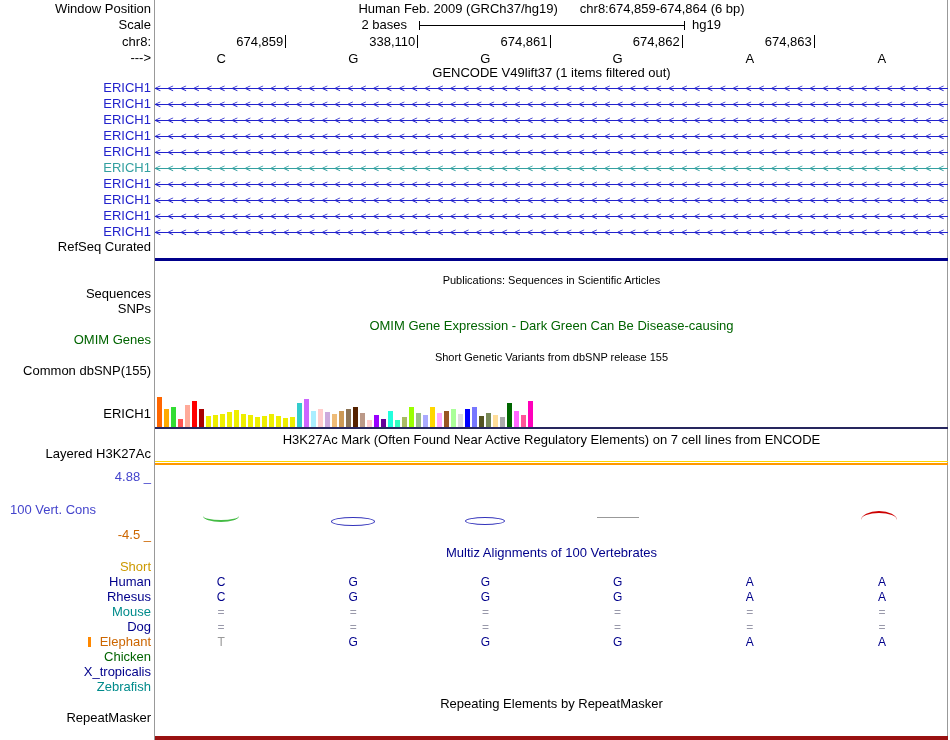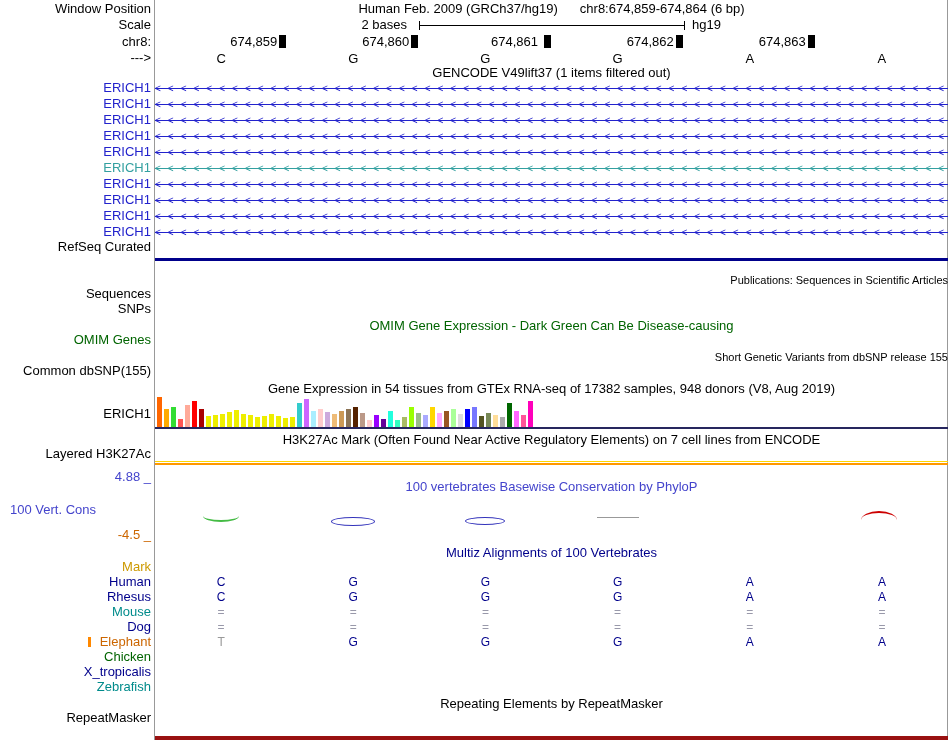--- a/index.html
+++ b/index.html
@@ -2,25 +2,25 @@
 <html><head>
 <meta charset="utf-8">
 <style>
   * { margin:0; padding:0; box-sizing:border-box; }
   html,body { background:#fff; }
   body { font-family:"Liberation Sans", sans-serif; color:#000; }
   .stage { position:relative; width:950px; height:740px; background:#fff; overflow:hidden; font-size:13px; }
   .vline { position:absolute; top:0; width:1px; height:740px; background:#999; }
   .lab { position:absolute; left:0; width:151px; text-align:right; height:14px; line-height:14px; white-space:nowrap; }
   .title { position:absolute; left:155px; width:793px; text-align:center; height:14px; line-height:14px; white-space:nowrap; }
-  .title.small { font-size:11px;text-align:right; }
+  .title.small { font-size:11px; }
   .hline { position:absolute; left:155px; width:793px; }
   .gen { position:absolute; left:0; top:0; width:0; height:0; overflow:visible; }
   .base-grid { position:absolute; left:155px; width:793px; height:15px; line-height:15px; display:grid; grid-template-columns:repeat(6,1fr); text-align:center; }
-  .ruler-pos { position:absolute; top:35px; width:63px; height:13px; line-height:13px; text-align:right; padding-right:2px; border-right:7px solid #000000; font-size:13px; white-space:nowrap; }
+  .ruler-pos { position:absolute; top:35px; width:63px; height:13px; line-height:13px; text-align:right; padding-right:2px; border-right:1px solid #000000; font-size:13px; white-space:nowrap; }
   .scale-value { position:absolute; top:18px; left:155px; width:258px; height:14px; line-height:14px; text-align:right; padding-right:6px; }
   .scale-bar { position:absolute; top:21px; left:419px; width:266px; height:9px; border-left:1px solid #000; border-right:1px solid #000; }
   .scale-bar::before { content:""; position:absolute; left:0; right:0; top:4px; height:1px; background:#000; }
   .scale-asm { position:absolute; top:18px; left:692px; height:14px; line-height:14px; }
   .gene-row-line { position:absolute; left:155px; width:793px; height:15px; overflow:hidden; }
   .gene-row-line .ln { position:absolute; left:0; right:0; top:7px; height:1px; }
   .gene-row-line .ar { position:absolute; left:0; top:0; width:200%; height:15px; line-height:15px; font-size:10px; letter-spacing:7px; white-space:nowrap; }
   #gtexbars { position:absolute; left:157px; top:396px; width:386px; height:31px; }
   .gtex-bar { position:absolute; bottom:0; width:5px; }
   .gap-left { margin-left:22px; }
@@ -38,22 +38,22 @@
   </div>
 
   <div class="lab" style="top:18px">Scale</div>
   <div class="scale-value">2 bases</div>
   <div class="scale-bar"></div>
   <div class="scale-asm">hg19</div>
 
   <div class="lab" style="top:35px">chr8:</div>
   <div class="gen" id="ruler">
       <div class="ruler-pos" style="left: 223.2px;">674,859</div>
-      <div class="ruler-pos" style="left: 355.3px;">674,860</div>
-      <div class="ruler-pos" style="left: 487.5px; text-align: center;">674,861</div>
+      <div class="ruler-pos" style="left: 355.3px;">338,110</div>
+      <div class="ruler-pos" style="left: 487.5px;">674,861</div>
       <div class="ruler-pos" style="left: 619.7px;">674,862</div>
       <div class="ruler-pos" style="left: 751.8px;">674,863</div>
     </div>
 
   <div class="lab" style="top:51px">---&gt;</div>
   <div class="base-grid" style="top:51px;font-size:13px" id="seqrow">
       <span>C</span>
       <span>G</span>
       <span>G</span>
       <span>G</span>
@@ -121,21 +121,20 @@
   <div class="title small" style="top:273px">Publications: Sequences in Scientific Articles</div>
   <div class="lab" style="top:287px">Sequences</div>
   <div class="lab" style="top:302px">SNPs</div>
 
   <div class="title" style="top:319px;color:#006400">OMIM Gene Expression - Dark Green Can Be Disease-causing</div>
   <div class="lab" style="top:333px;color:#006400">OMIM Genes</div>
 
   <div class="title small" style="top:350px">Short Genetic Variants from dbSNP release 155</div>
   <div class="lab" style="top:364px">Common dbSNP(155)</div>
 
-  <div class="title" style="top:382px">Gene Expression in 54 tissues from GTEx RNA-seq of 17382 samples, 948 donors (V8, Aug 2019)</div>
   <div class="lab" style="top:407px">ERICH1</div>
   <div id="gtexbars">
       <div class="gtex-bar" style="left: 0px; height: 30px; background: rgb(255, 102, 0);"></div>
       <div class="gtex-bar" style="left: 7px; height: 18px; background: rgb(255, 170, 0);"></div>
       <div class="gtex-bar" style="left: 14px; height: 20px; background: rgb(51, 221, 51);"></div>
       <div class="gtex-bar" style="left: 21px; height: 8px; background: rgb(255, 85, 85);"></div>
       <div class="gtex-bar" style="left: 28px; height: 22px; background: rgb(255, 170, 153);"></div>
       <div class="gtex-bar" style="left: 35px; height: 26px; background: rgb(255, 0, 0);"></div>
       <div class="gtex-bar" style="left: 42px; height: 18px; background: rgb(170, 0, 0);"></div>
       <div class="gtex-bar" style="left: 49px; height: 11px; background: rgb(238, 238, 0);"></div>
@@ -187,34 +186,33 @@
       <div class="gtex-bar" style="left: 371px; height: 26px; background: rgb(255, 0, 187);"></div>
     </div>
   <div class="hline" style="top:427px;height:2px;background:#26265E"></div>
 
   <div class="title" style="top:433px">H3K27Ac Mark (Often Found Near Active Regulatory Elements) on 7 cell lines from ENCODE</div>
   <div class="lab" style="top:447px">Layered H3K27Ac</div>
   <div class="hline" style="top:461px;height:1px;background:#FFD700"></div>
   <div class="hline" style="top:463px;height:2px;background:#FF9900"></div>
 
   <div class="lab" style="top:470px;color:#4444CC">4.88 _</div>
-  <div class="title" style="top:480px;color:#4444CC">100 vertebrates Basewise Conservation by PhyloP</div>
   <div class="lab" style="top:503px;color:#4444CC;text-align:left;padding-left:10px">100 Vert. Cons</div>
   <div class="lab" style="top:528px;color:#CC6600">-4.5 _</div>
   <div class="gen" id="consmarks">
       <div style="position: absolute; left: 203px; top: 516px; width: 36px; height: 6px; border-bottom: 2px solid rgb(68, 187, 68); border-radius: 0px 0px 50% 50% / 0px 0px 100% 100%;"></div>
       <div style="position: absolute; left: 331px; top: 517px; width: 44px; height: 9px; border: 1px solid rgb(51, 51, 187); border-radius: 50%;"></div>
       <div style="position: absolute; left: 465px; top: 517px; width: 40px; height: 8px; border: 1px solid rgb(51, 51, 187); border-radius: 50%;"></div>
       <div style="position: absolute; left: 597px; top: 517px; width: 42px; height: 0px; border-top: 1px solid rgb(153, 153, 153);"></div>
       <div style="position: absolute; left: 861px; top: 511px; width: 36px; height: 9px; border-top: 2px solid rgb(204, 0, 0); border-radius: 50% 50% 0px 0px / 100% 100% 0px 0px;"></div>
     </div>
 
   <div class="title" style="top:546px;color:#00008B">Multiz Alignments of 100 Vertebrates</div>
   <div class="gen" id="multizrows">
-      <div class="lab" style="top: 560px; color: rgb(204, 153, 0);">Mark</div>
+      <div class="lab" style="top: 560px; color: rgb(204, 153, 0);">Short</div>
       <div class="lab" style="top: 575px; color: rgb(0, 0, 139);">Human</div>
       <div class="base-grid" style="top: 575px; font-size: 12px;">
         <span style="color: rgb(0, 0, 139);">C</span>
         <span style="color: rgb(0, 0, 139);">G</span>
         <span style="color: rgb(0, 0, 139);">G</span>
         <span style="color: rgb(0, 0, 139);">G</span>
         <span style="color: rgb(0, 0, 139);">A</span>
         <span style="color: rgb(0, 0, 139);">A</span>
       </div>
       <div class="lab" style="top: 590px; color: rgb(0, 0, 139);">Rhesus</div>

